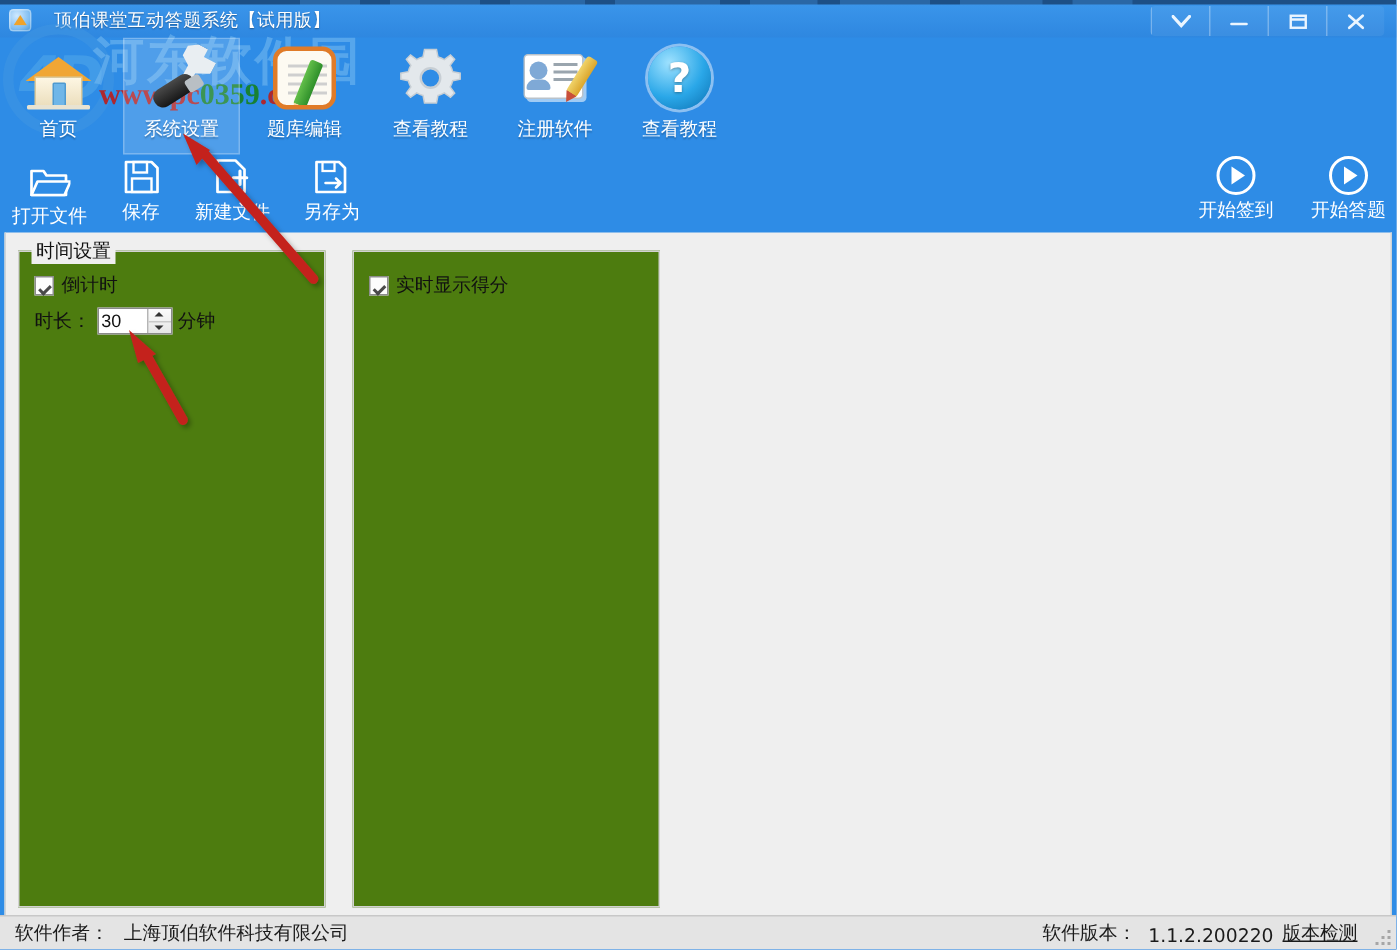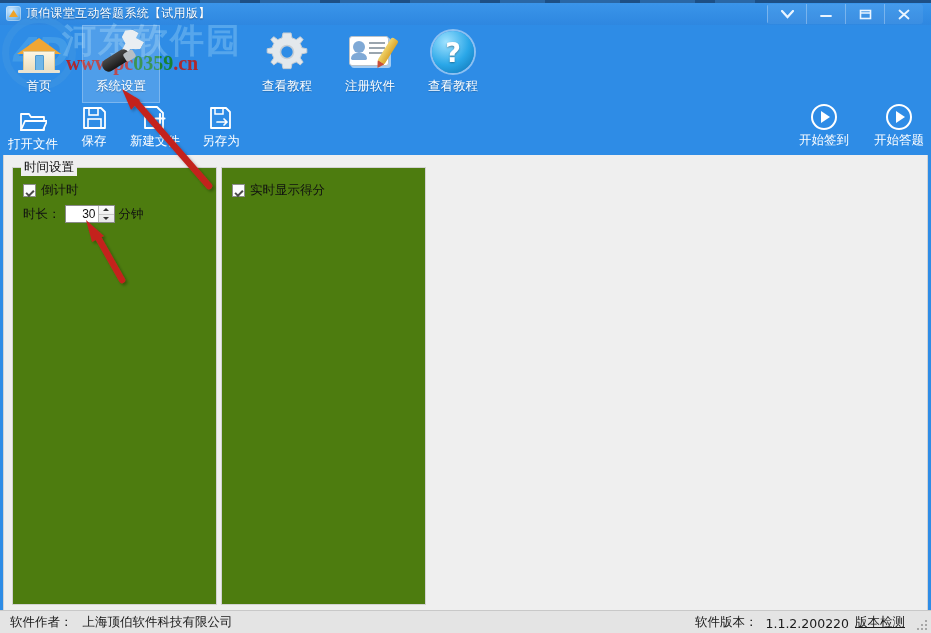--- a/index.html
+++ b/index.html
@@ -20,21 +20,21 @@
     background:#1d4f85;
   }
   .bg-strip .seg{position:absolute;top:0;height:4px;background:#2a67a5;}
 
   
   .titlebar{
     position:absolute;left:0;top:3px;width:931px;height:22px;
     background:linear-gradient(#3a95ea,#2e87e0);
   }
   .title-left{
-    position:absolute;left:6px;top:2px;display:flex;align-items:center;gap:5px;text-align:center;
+    position:absolute;left:6px;top:2px;display:flex;align-items:center;gap:15px;text-align:center;
   }
   .app-icon{
     width:15px;height:15px;border-radius:3px;
     background:radial-gradient(circle at 35% 30%,#cfe9ff,#7fbdf2 60%,#3b8fd6);
     position:relative;box-shadow:0 0 0 1px rgba(255,255,255,.35) inset;
   }
   .app-icon:after{
     content:"";position:absolute;left:3px;top:4px;width:9px;height:7px;
     background:#f0a32a;clip-path:polygon(0 100%,50% 0,100% 100%);
   }
@@ -249,21 +249,21 @@
   .len-row{
     position:absolute;display:flex;align-items:center;
     font-size:12.5px;color:#111;white-space:nowrap;
   }
   .spin{
     display:inline-flex;align-items:stretch;height:18px;margin:0 4px;
     border:1px solid #8a8a8a;background:#fff;box-sizing:border-box;
   }
   .spin input{
     width:28px;border:none;outline:none;font-size:12px;padding:0 2px;
-    font-family:"Liberation Sans",sans-serif;color:#111;background:#fff;text-align:right;
+    font-family:"Liberation Sans",sans-serif;color:#111;background:#fff;
   }
   .spin .btns{
     width:15px;border-left:1px solid #b5b5b5;display:flex;flex-direction:column;
     background:linear-gradient(#fbfbfb,#e6e6e6);
   }
   .spin .btns div{
     flex:1;display:flex;align-items:center;justify-content:center;font-size:6px;color:#333;
   }
   .spin .btns div:first-child{border-bottom:1px solid #c9c9c9;}
   .tri-up{width:0;height:0;border-left:3px solid transparent;border-right:3px solid transparent;border-bottom:3px solid #333;}
@@ -357,20 +357,29 @@
 
     <div class="mt-item sel" style="left:82px;">
       <div class="mt-ico ico-usb">
         <div class="wrench"></div>
           <div class="stick"></div>
           <div class="cap"></div>
       </div>
       <div class="mt-lab">系统设置</div>
     </div>
 
+    <div class="mt-item" style="left:164px;">
+      <div class="mt-ico ico-qbank">
+        <div class="card">
+            <div class="lines"></div>
+            <div class="pencil"></div>
+          </div>
+      </div>
+      <div class="mt-lab">题库编辑</div>
+    </div>
 
     <div class="mt-item" style="left:248px;">
       <div class="mt-ico ico-gear">
         <svg width="46" height="46" viewBox="0 0 46 46">
           <g fill="#e3e8ec" stroke="#c7ced4" stroke-width="1">
             <path d="M23 4 l4 0 1 5 a14 14 0 0 1 4.2 1.7 l4.1-3 2.8 2.8 -3 4.1 a14 14 0 0 1 1.7 4.2 l5 1 0 4 -5 1 a14 14 0 0 1 -1.7 4.2 l3 4.1 -2.8 2.8 -4.1-3 a14 14 0 0 1 -4.2 1.7 l-1 5 -4 0 -4-0 -1-5 a14 14 0 0 1 -4.2-1.7 l-4.1 3 -2.8-2.8 3-4.1 a14 14 0 0 1 -1.7-4.2 l-5-1 0-4 5-1 a14 14 0 0 1 1.7-4.2 l-3-4.1 2.8-2.8 4.1 3 a14 14 0 0 1 4.2-1.7 l1-5 z"></path>
           </g>
           <circle cx="23" cy="23" r="6.5" fill="#2e8ce6" stroke="#c7ced4" stroke-width="1.6"></circle>
         </svg>
       </div>
@@ -472,21 +481,21 @@
               </div>
             <div>
                 <span class="tri-dn"></span>
               </div>
           </span>
         </span>
         <span>分钟</span>
       </div>
     </div>
 
-    <div class="groupbox" style="left:217px;top:12px;width:205px;height:438px;">
+    <div class="groupbox" style="left:231px;top:12px;width:205px;height:438px;">
       <div class="chk-row" style="left:10px;top:14px;">
         <span class="chkbox on"></span>
         <span>实时显示得分</span>
       </div>
     </div>
   </div>
 
   <div class="statusbar">
     <div class="sb-left">
       <span>软件作者：</span><span class="sb-author">上海顶伯软件科技有限公司</span>

